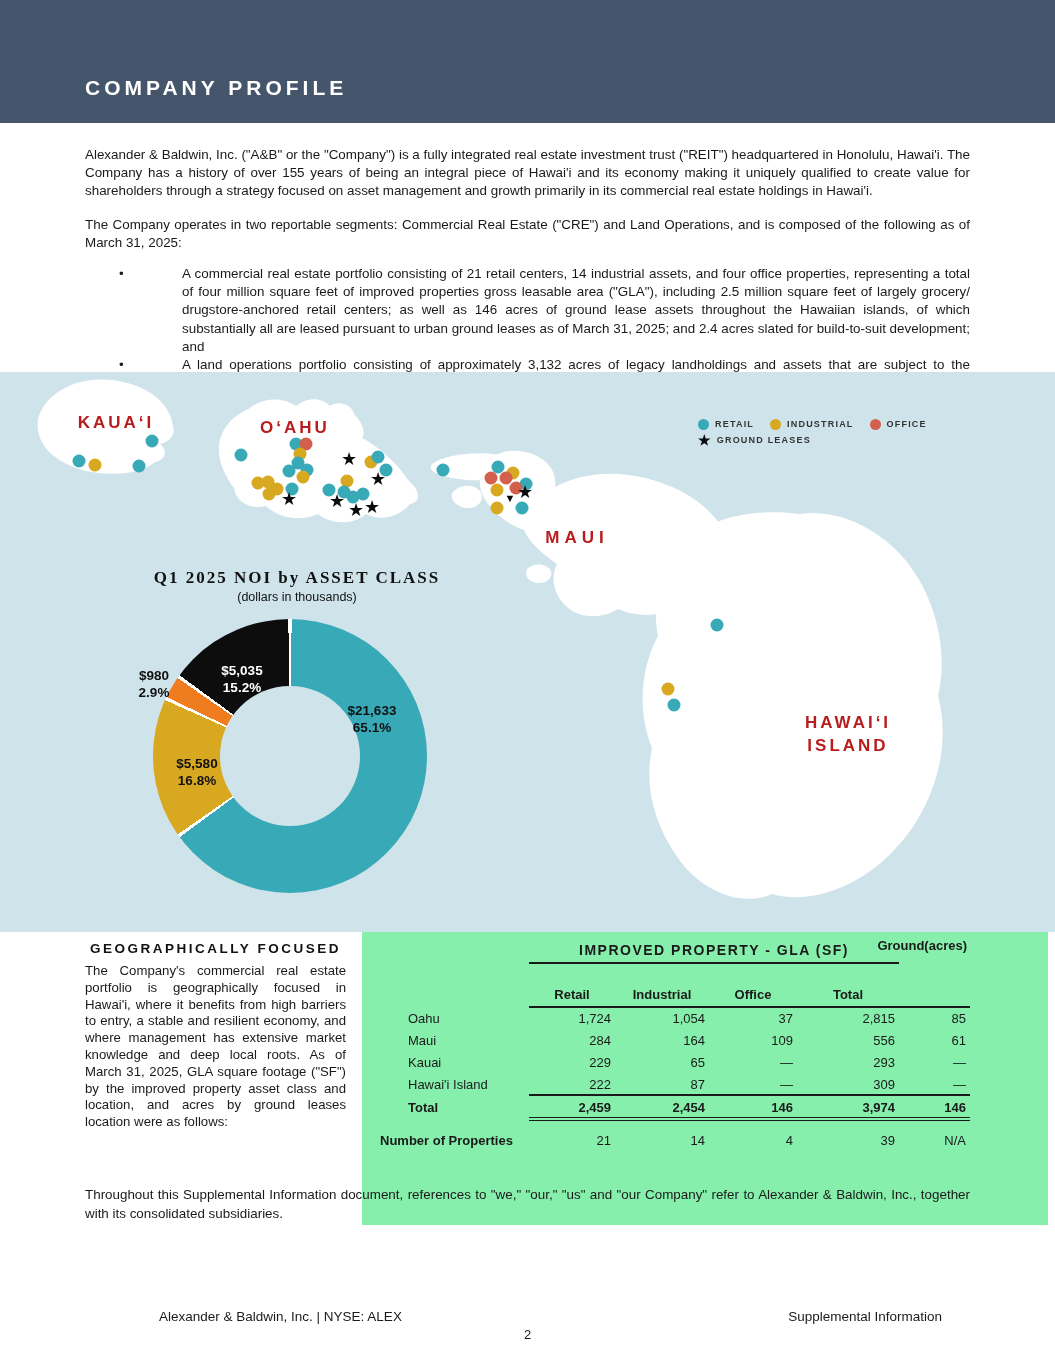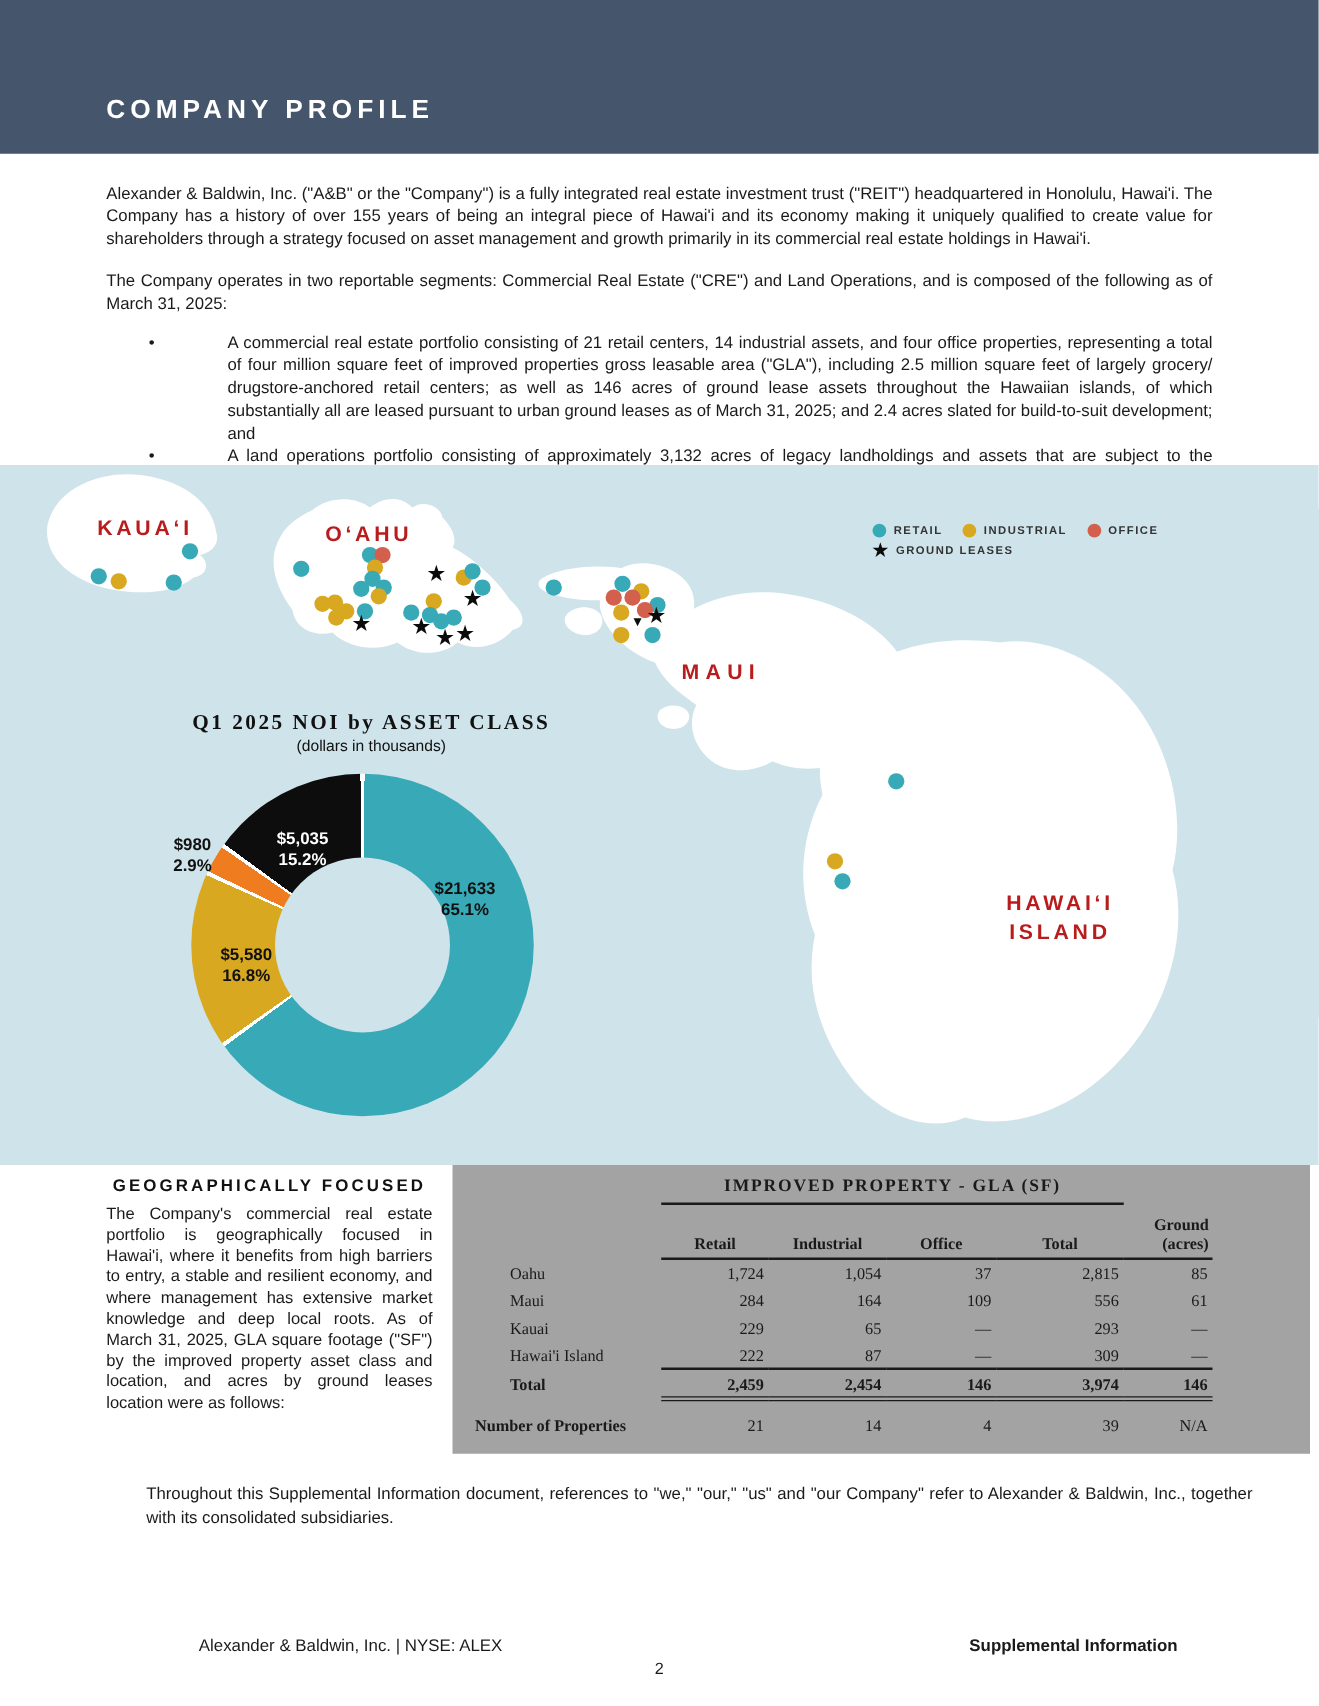--- a/index.html
+++ b/index.html
@@ -41,40 +41,40 @@
   .donut-hole { position:absolute; left:67px; top:67px; width:140px; height:140px; border-radius:50%; background:#CFE3EA; }
   .slice-label { position:absolute; width:120px; text-align:center; font-size:13.5px; font-weight:bold; line-height:17px; color:#111; }
   .slice-label.white { color:#fff; }
 
   
   .geo { position:absolute; left:85px; top:941px; width:261px; }
   .geo h2 { font-size:13.5px; font-weight:bold; letter-spacing:2.5px; text-align:center; color:#111; }
   .geo p { margin-top:7px; font-size:13.2px; line-height:16.8px; text-align:justify; }
 
   
-  .panel { position:absolute; left:362px; top:932px; width:686px; height:231px; background:#a3a3a3;font-family:Liberation Serif, serif; }
+  .panel { position:absolute; left:362px; top:932px; width:686px; height:293px; background:#86efac; }
   .tgrid { position:absolute; left:0; top:6px; width:648px; display:grid; padding-left:40px;
            grid-template-columns:127px 86px 94px 88px 102px 71px;
            grid-template-rows:26px 16px 28px 22px 22px 22px 22px 25px 8px 24px; }
   .t-title { grid-row:1; grid-column:2/6; text-align:center; font-size:14px; font-weight:bold; letter-spacing:1.5px; border-bottom:2px solid #1a1a1a; line-height:24px; }
   .t-sub { grid-row:2; grid-column:2/6; text-align:center; font-size:12px; line-height:17px; }
-  .t-ground { grid-row:1/4; grid-column:6; text-align:right; font-weight:bold; font-size:13px; line-height:15px; display:flex; flex-direction:column; justify-content:flex-end; padding:0 3px 4px 0; border-bottom:2px solid #1a1a1a; }
+  .t-ground { grid-row:1/4; grid-column:6; text-align:right; font-weight:bold; font-size:13px; line-height:15px; display:flex; flex-direction:row; justify-content:flex-end; padding:0 3px 4px 0; border-bottom:2px solid #1a1a1a; }
   .th { text-align:center; font-weight:bold; font-size:13px; line-height:30px; border-bottom:2px solid #1a1a1a; grid-row:3; }
   .tc-label { font-size:13px; line-height:22px; padding-left:6px; }
   .tc-num { font-size:13px; line-height:22px; text-align:right; padding-right:4px; }
   .rule-b { border-bottom:2px solid #1a1a1a; }
   .total-cell { font-weight:bold; line-height:24px; border-bottom:4px double #1a1a1a; }
   .total-label { font-weight:bold; line-height:24px; }
   .props-label { font-weight:bold; white-space:nowrap; margin-left:-28px; line-height:24px; font-size:13px; }
   .props-num { line-height:24px; }
 
   
-  .footnote { position:absolute; left:85px; top:1186px; width:885px; font-size:13.4px; line-height:18.6px; text-align:justify;margin-left:32px; }
+  .footnote { position:absolute; left:85px; top:1186px; width:885px; font-size:13.4px; line-height:18.6px; text-align:justify; }
   .foot-left { position:absolute; left:115px; top:1309px; font-size:13.5px;margin-left:44px; }
-  .foot-right { position:absolute; right:113px; top:1309px; font-size:13.5px;font-weight:bold; }
+  .foot-right { position:absolute; right:113px; top:1309px; font-size:13.5px; }
   .foot-page { position:absolute; left:0; top:1327px; width:1055px; text-align:center; font-size:13px; }
 </style>
 </head>
 <body>
 
 <div id="page">
 
   <div class="hdr">
     <h1>COMPANY PROFILE</h1>
   </div>

